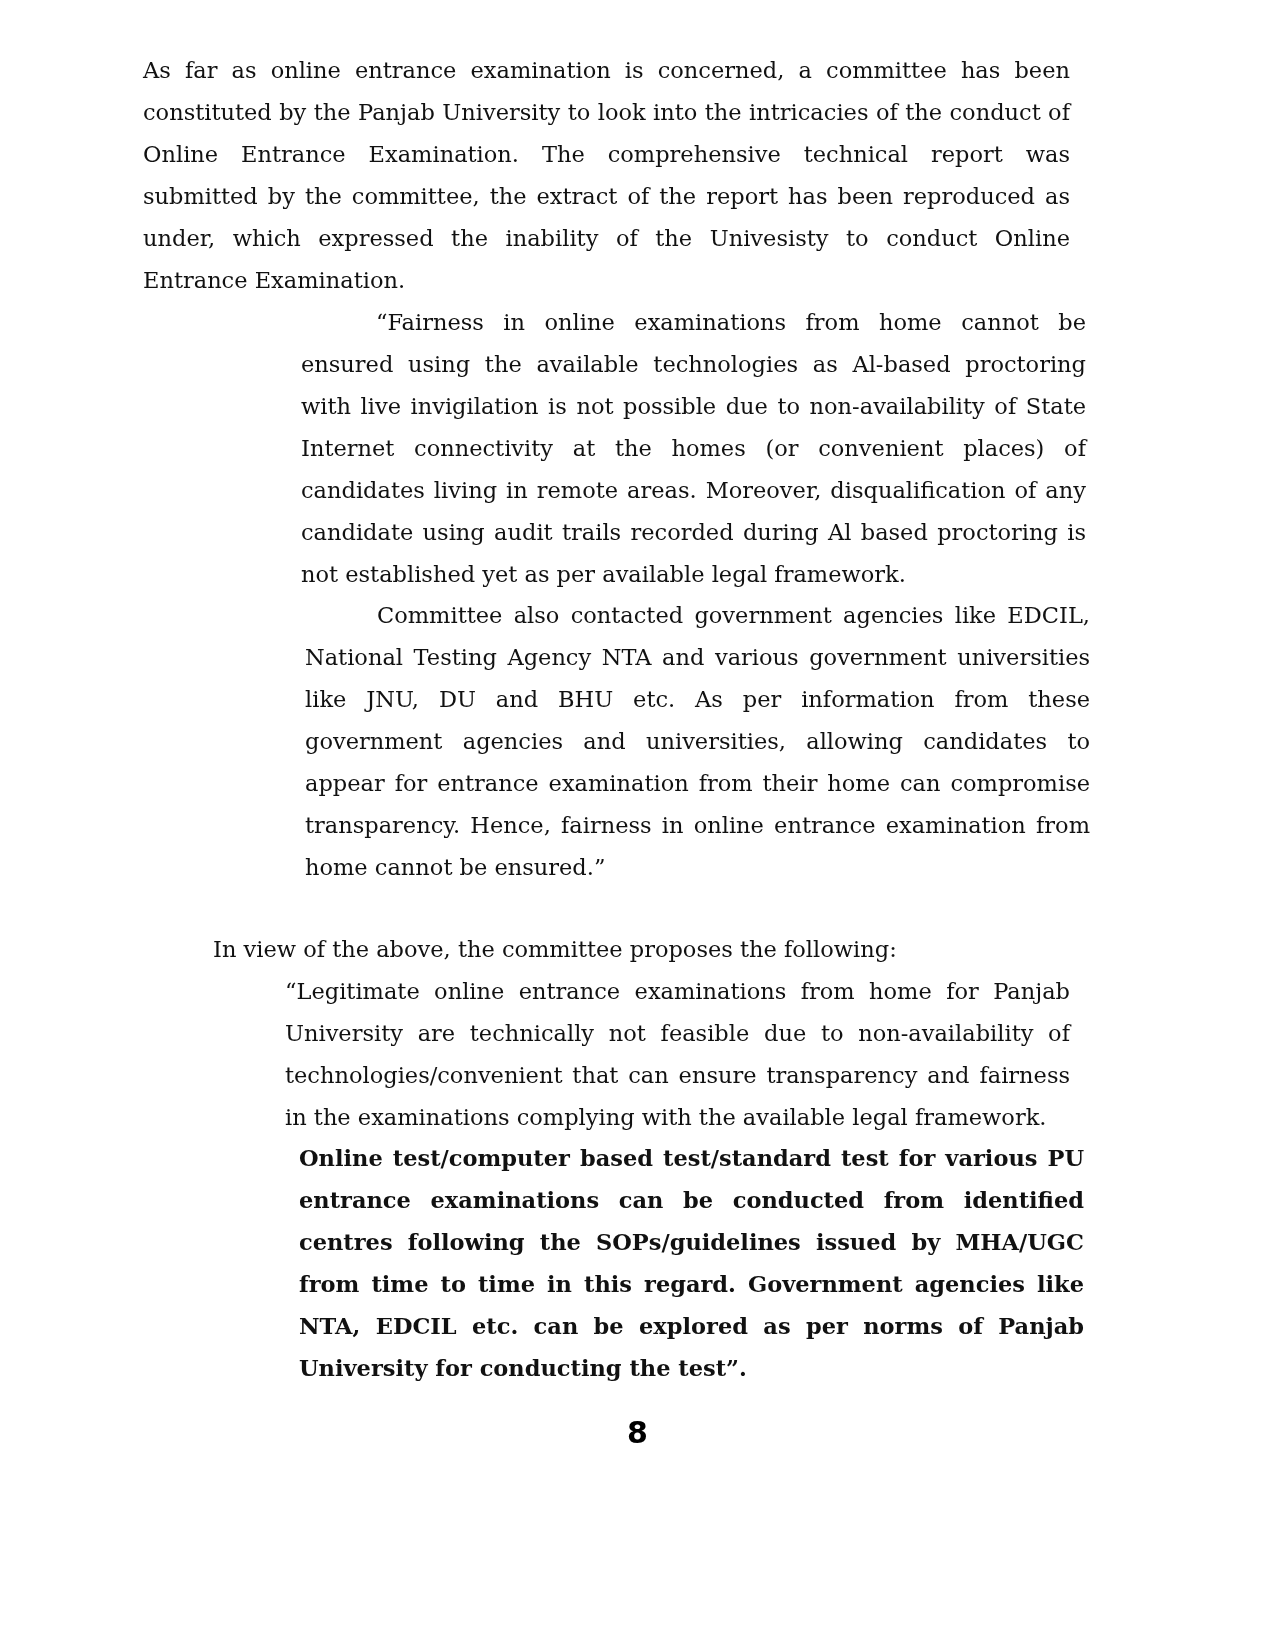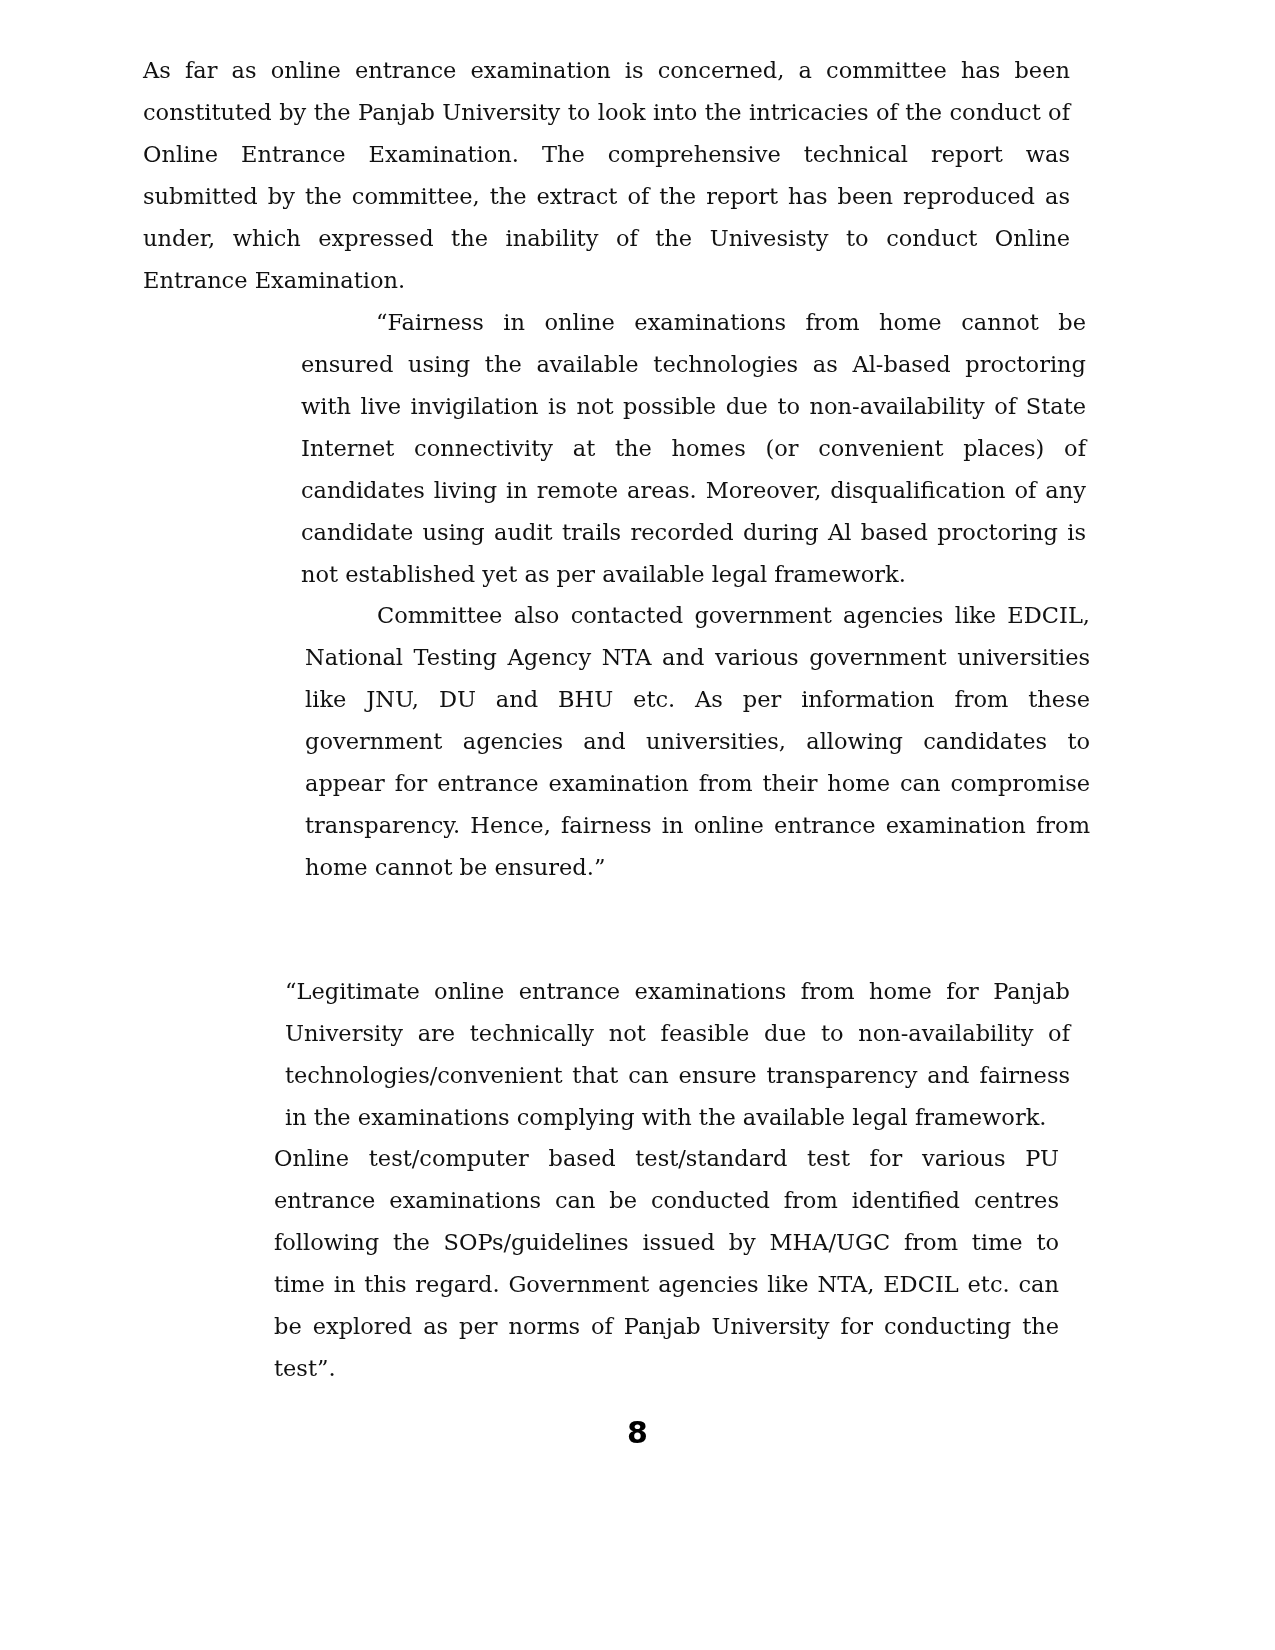--- a/index.html
+++ b/index.html
@@ -15,31 +15,32 @@
     position: absolute;
     line-height: 42px;
     text-align: justify;
     margin: 0;
   }
   .p1 { left: 143px; top: 49px; width: 927px; }
   .q1 { left: 301px; top: 301px; width: 785px; text-indent: 75px; }
   .q2 { left: 285px; top: 594px; width: 785px; text-indent: 72px; margin-left: 20px; }
   .intro { left: 213px; top: 928px; width: 857px; text-align: left; }
   .q3 { left: 285px; top: 970px; width: 785px; }
-  .q4 { left: 274px; top: 1137px; width: 785px; }
+  .q4 { left: 299px; top: 1137px; width: 785px; font-weight: bold; }
   .page-number {
     position: absolute; left: 0; width: 1275px; top: 1415px;
     text-align: center;
     font-family: "DejaVu Sans", "Liberation Sans", sans-serif;
     font-weight: bold; font-size: 30px; color: #000;
   }
 </style>
 </head>
 <body>
 
 <div class="page">
   <p class="para p1">As far as online entrance examination is concerned, a committee has been constituted by the Panjab University to look into the intricacies of the conduct of Online Entrance Examination. The comprehensive technical report was submitted by the committee, the extract of the report has been reproduced as under, which expressed the inability of the Univesisty to conduct Online Entrance Examination.</p>
   <p class="para q1">“Fairness in online examinations from home cannot be ensured using the available technologies as Al-based proctoring with live invigilation is not possible due to non-availability of State Internet connectivity at the homes (or convenient places) of candidates living in remote areas. Moreover, disqualification of any candidate using audit trails recorded during Al based proctoring is not established yet as per available legal framework.</p>
   <p class="para q2">Committee also contacted government agencies like EDCIL, National Testing Agency NTA and various government universities like JNU, DU and BHU etc. As per information from these government agencies and universities, allowing candidates to appear for entrance examination from their home can compromise transparency. Hence, fairness in online entrance examination from home cannot be ensured.”</p>
+  <p class="para intro">In view of the above, the committee proposes the following:</p>
   <p class="para q3">“Legitimate online entrance examinations from home for Panjab University are technically not feasible due to non-availability of technologies/convenient that can ensure transparency and fairness in the examinations complying with the available legal framework.</p>
   <p class="para q4">Online test/computer based test/standard test for various PU entrance examinations can be conducted from identified centres following the SOPs/guidelines issued by MHA/UGC from time to time in this regard. Government agencies like NTA, EDCIL etc. can be explored as per norms of Panjab University for conducting the test”.</p>
   <div class="page-number">8</div>
 </div>
 
 </body></html>

